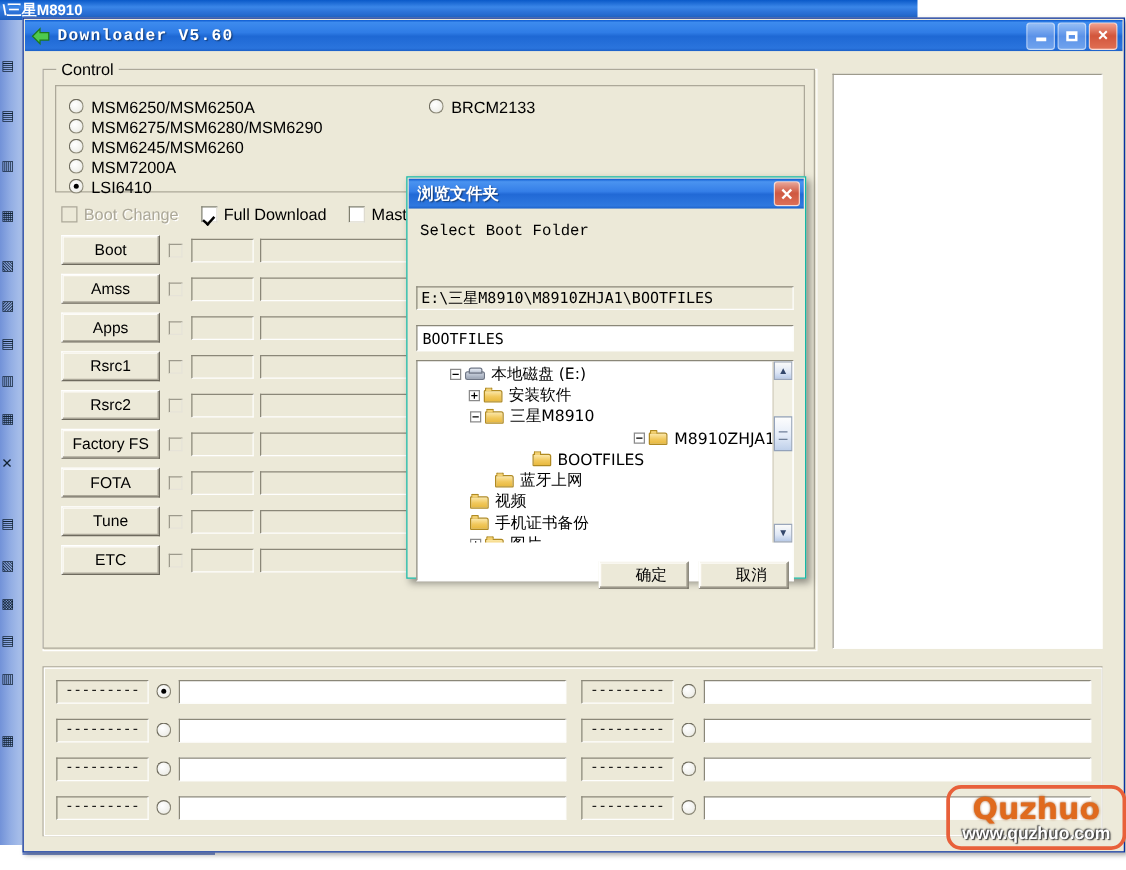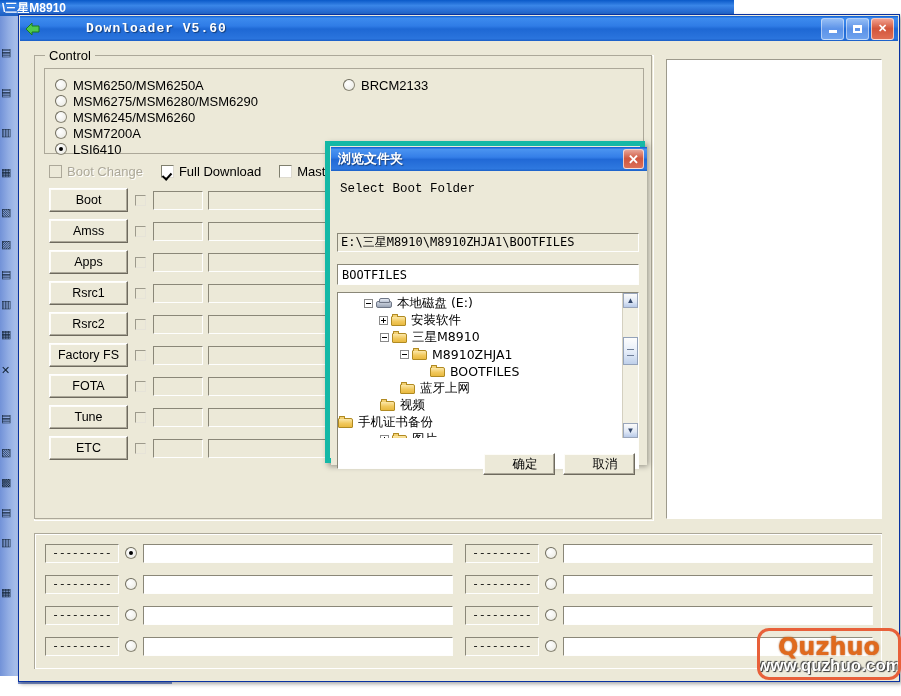--- a/index.html
+++ b/index.html
@@ -53,21 +53,20 @@
     display:flex;align-items:center;
   }
   #app-icon{
     width:16px;height:16px;margin-left:5px;margin-right:5px;flex:0 0 auto;position:relative;
   }
   #app-title{
     color:#ffffff;font-family:"Liberation Mono","DejaVu Sans Mono",monospace;
     font-size:13px;font-weight:bold;letter-spacing:1px;
     text-shadow:1px 1px 1px rgba(0,0,0,.45);
     white-space:nowrap;
-    margin-left:40px;
   }
   #app-winbtns{margin-left:auto;display:flex;gap:2px;padding-right:4px;}
   .winbtn{
     width:21px;height:20px;border-radius:3px;border:1px solid #ffffff7a;
     display:flex;align-items:center;justify-content:center;
     font-family:"Liberation Sans",sans-serif;font-size:11px;color:#fff;font-weight:bold;
     cursor:pointer;
   }
   .winbtn.min{background:linear-gradient(to bottom,#94bdf5,#5b92e8 50%,#6fa3ee);}
   .winbtn.max{background:linear-gradient(to bottom,#94bdf5,#5b92e8 50%,#6fa3ee);}
@@ -174,21 +173,21 @@
   }
   .port-radio{margin:0 6px;}
   .port-text{
     flex:1 1 auto;height:19px;background:#ffffff;
     border:1px solid #8a8778;border-right-color:#fefefd;border-bottom-color:#fefefd;box-sizing:border-box;
   }
 
   
   #browse-dialog{
     position:absolute;left:325px;top:141px;width:320px;height:322px;
-    background:#ece9d8;border:5px solid #14b8a6;box-sizing:border-box;
+    background:#ece9d8;border:1px solid #14b8a6;box-sizing:border-box;
     box-shadow:3px 3px 6px rgba(0,0,0,.4);z-index:50;text-decoration:underline;
   }
   #bd-titlebar{
     position:absolute;left:1px;top:1px;width:316px;height:24px;
     background:linear-gradient(to bottom,#0c5ad0 0%,#4a93f0 10%,#357fe8 42%,#2169d6 52%,#2e78df 90%,#1b60c8 100%);
     display:flex;align-items:center;
   }
   #bd-title{
     color:#fff;font-family:"DejaVu Sans","Liberation Sans",sans-serif;font-size:13px;font-weight:bold;
     margin-left:7px;text-shadow:1px 1px 1px rgba(0,0,0,.45);
@@ -281,21 +280,21 @@
     border:3px solid #e8603a;border-radius:12px;background:rgba(255,255,255,.06);
     display:flex;flex-direction:column;align-items:center;justify-content:center;
     box-sizing:border-box;overflow:hidden;
   }
   #wm-name{
     font-family:"DejaVu Sans","Liberation Sans",sans-serif;font-size:24px;font-weight:bold;
     color:#e06a1e;line-height:24px;letter-spacing:0px;
     text-shadow:1px 1px 0 #fff2, 0 0 2px #a04a10;
   }
   #wm-url{
-    font-family:"Liberation Sans",sans-serif;font-size:17px;font-weight:bold;color:#ffffff;
+    font-family:"Liberation Sans",sans-serif;font-size:14px;font-weight:bold;color:#ffffff;
     line-height:14px;text-shadow:1px 1px 1px #333, -1px -1px 1px #444;
   }
 </style>
 </head>
 <body>
 
 <div id="bg-explorer">
   <div id="bg-titlebar">\三星M8910</div>
   <div id="bg-leftpanel">
     <div class="bg-ic" style="top:30px;">▤</div>
@@ -516,38 +515,38 @@
         <div class="tnode" style="padding-left:41px;">
           <span class="expander plus"></span>
           <span class="folder"></span>
           <span class="tlabel">安装软件</span>
         </div>
         <div class="tnode" style="padding-left:42px;">
           <span class="expander"></span>
           <span class="folder"></span>
           <span class="tlabel">三星M8910</span>
         </div>
+        <div class="tnode" style="padding-left:62px;justify-content:flex-end;">
+          <span class="expander"></span>
+          <span class="folder"></span>
+          <span class="tlabel">M8910ZHJA1</span>
+        </div>
+        <div class="tnode" style="padding-left:92px;">
+          <span class="folder"></span>
+          <span class="tlabel">BOOTFILES</span>
+        </div>
         <div class="tnode" style="padding-left:62px;">
-          <span class="expander"></span>
-          <span class="folder"></span>
-          <span class="tlabel">M8910ZHJA1</span>
-        </div>
-        <div class="tnode" style="padding-left:92px;">
-          <span class="folder"></span>
-          <span class="tlabel">BOOTFILES</span>
-        </div>
-        <div class="tnode" style="padding-left:62px;">
           <span class="folder"></span>
           <span class="tlabel">蓝牙上网</span>
         </div>
         <div class="tnode" style="padding-left:42px;">
           <span class="folder"></span>
           <span class="tlabel">视频</span>
         </div>
-        <div class="tnode" style="">
+        <div class="tnode" style="padding-left:42px;">
           <span class="folder"></span>
           <span class="tlabel">手机证书备份</span>
         </div>
         <div class="tnode" style="padding-left:42px;">
           <span class="expander plus"></span>
           <span class="folder"></span>
           <span class="tlabel">图片</span>
         </div>
       </div>
       <div id="bd-scroll">

